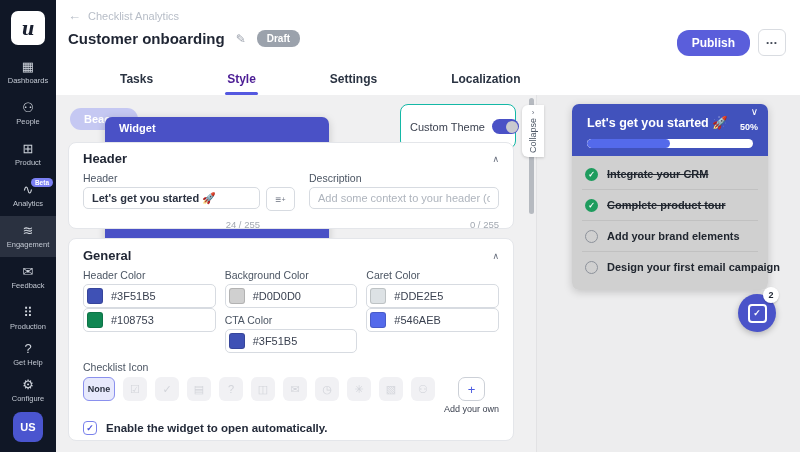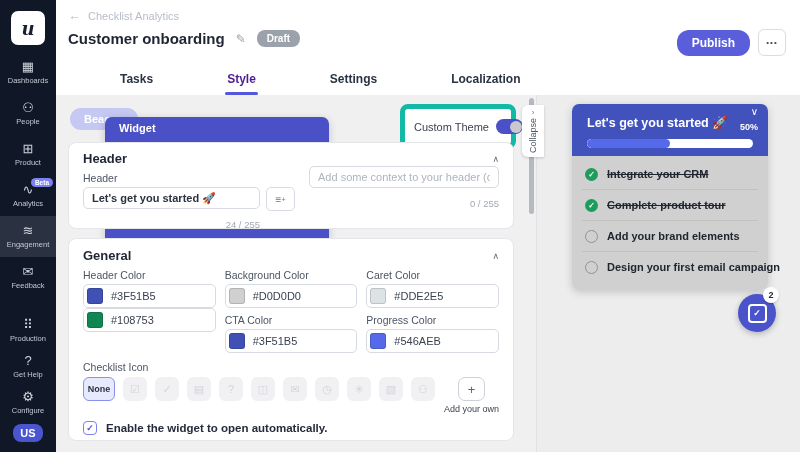--- a/index.html
+++ b/index.html
@@ -12,21 +12,21 @@
         font-family:"DejaVu Serif",serif;font-style:italic;font-weight:700;font-size:18px;color:#1a2030;flex:none;}
   .side-nav{width:100%;display:flex;flex-direction:column;}
   #side-top{margin-top:7px;}
   .side-item{width:100%;height:41px;display:flex;flex-direction:column;align-items:center;justify-content:center;gap:2px;cursor:pointer;position:relative;}
   .side-item.active{background:#2a3140;}
   .s-icon{font-size:13px;line-height:14px;color:#cfd4dc;}
   .s-label{font-size:7.5px;color:#c2c8d2;}
   .beta{position:absolute;top:3px;right:3px;background:#7b80f4;color:#fff;font-size:6.5px;font-weight:700;padding:1px 4px;border-radius:6px;}
   #side-bottom{margin-top:auto;}
   #side-bottom .side-item{height:36px;}
-  .avatar{width:30px;height:18px;border-radius:8px;background:#4a55cf;color:#fff;font-size:11px;font-weight:700;
+  .avatar{width:30px;height:30px;border-radius:8px;background:#4a55cf;color:#fff;font-size:11px;font-weight:700;
           display:flex;align-items:center;justify-content:center;margin:4px 0 10px;flex:none;}
 
   
   .content{position:absolute;left:56px;top:0;width:744px;height:452px;}
   .topbar{position:absolute;left:0;top:0;width:100%;height:95px;background:#fff;z-index:2;}
   .back-row{position:absolute;left:12px;top:8px;display:flex;align-items:center;gap:7px;color:#b7bdc7;font-size:11px;}
   .back-arrow{font-size:13px;cursor:pointer;}
   .title-row{position:absolute;left:12px;top:30px;display:flex;align-items:center;gap:11px;}
   .page-title{font-size:15px;font-weight:700;color:#1f2533;}
   .pencil{color:#9aa0ab;font-size:12px;cursor:pointer;}
@@ -42,21 +42,21 @@
 
   
   .workarea{position:absolute;left:0;top:95px;width:100%;height:357px;background:#f0f0f1;}
   .editor{position:absolute;left:0;top:0;width:480px;height:100%;overflow:hidden;}
   .scroll-thumb{position:absolute;left:473px;top:3px;width:5px;height:116px;background:#b6bac0;border-radius:3px;z-index:2;}
 
   .pills{position:absolute;left:14px;top:13px;display:flex;gap:6px;}
   .pill{padding:5px 14px;border-radius:14px;font-size:11px;font-weight:700;cursor:pointer;}
   .pill.widget{background:#4a51c6;color:#fff;}
   .pill.beacon{background:#c5c8f2;color:#fff;}
-  .theme-box{position:absolute;left:344px;top:9px;width:116px;height:45px;background:#fff;border:5px solid #14b8a6;border-radius:8px;
+  .theme-box{position:absolute;left:344px;top:9px;width:116px;height:45px;background:#fff;border:1px solid #14b8a6;border-radius:8px;
              display:flex;align-items:center;gap:7px;padding:0 9px;box-sizing:border-box;cursor:pointer;}
   .theme-label{font-size:11px;color:#3c4250;white-space:nowrap;}
   .toggle{width:27px;height:15px;border-radius:8px;background:#4a51c6;position:relative;flex:none;}
   .knob{position:absolute;right:1.5px;top:1.5px;width:12px;height:12px;border-radius:50%;background:#c9c9ce;}
   .theme-chev{color:#6b7280;font-size:9px;}
 
   .card{position:absolute;left:12px;width:446px;background:#fff;border:1px solid #e4e6ea;border-radius:8px;box-sizing:border-box;}
   .header-card{top:47px;height:87px;padding:8px 14px;}
   .general-card{top:143px;height:203px;padding:9px 14px;}
   .card-title-row{display:flex;justify-content:space-between;align-items:center;}
@@ -230,20 +230,21 @@
               <div class="field-label">Header</div>
               <div class="input-row">
                 <div class="grow">
                   <input class="text-input" value="Let's get you started 🚀" style="">
                   <div class="count">24 / 255</div>
                 </div>
                 <div class="list-btn">≡<span style="font-size:7px;">+</span></div>
               </div>
             </div>
             <div class="hf-col2">
+              <div class="field-label">Description</div>
               <input class="text-input" placeholder="Add some context to your header (optional)" style="">
               <div class="count">0 / 255</div>
             </div>
           </div>
         </section>
 
         <section class="card general-card">
           <div class="card-title-row">
             <span class="card-title">General</span>
             <span class="sect-chev">∧</span>
@@ -277,21 +278,20 @@
                 </div>
               </div>
               <div class="color-field">
                 <div class="field-label">CTA Color</div>
                 <div class="color-box">
                   <span class="swatch" style="background: rgb(63, 81, 181);"></span>
                   <span class="hex">#3F51B5</span>
                 </div>
               </div>
               <div class="color-field">
-                <div class="field-label">Progress Color</div>
                 <div class="color-box">
                   <span class="swatch" style="background: rgb(84, 106, 235);"></span>
                   <span class="hex">#546AEB</span>
                 </div>
               </div>
             </div>
           <div class="field-label ci-label">Checklist Icon</div>
           <div class="icon-row">
             <div class="none-btn">None</div>
             <div id="icon-list">

